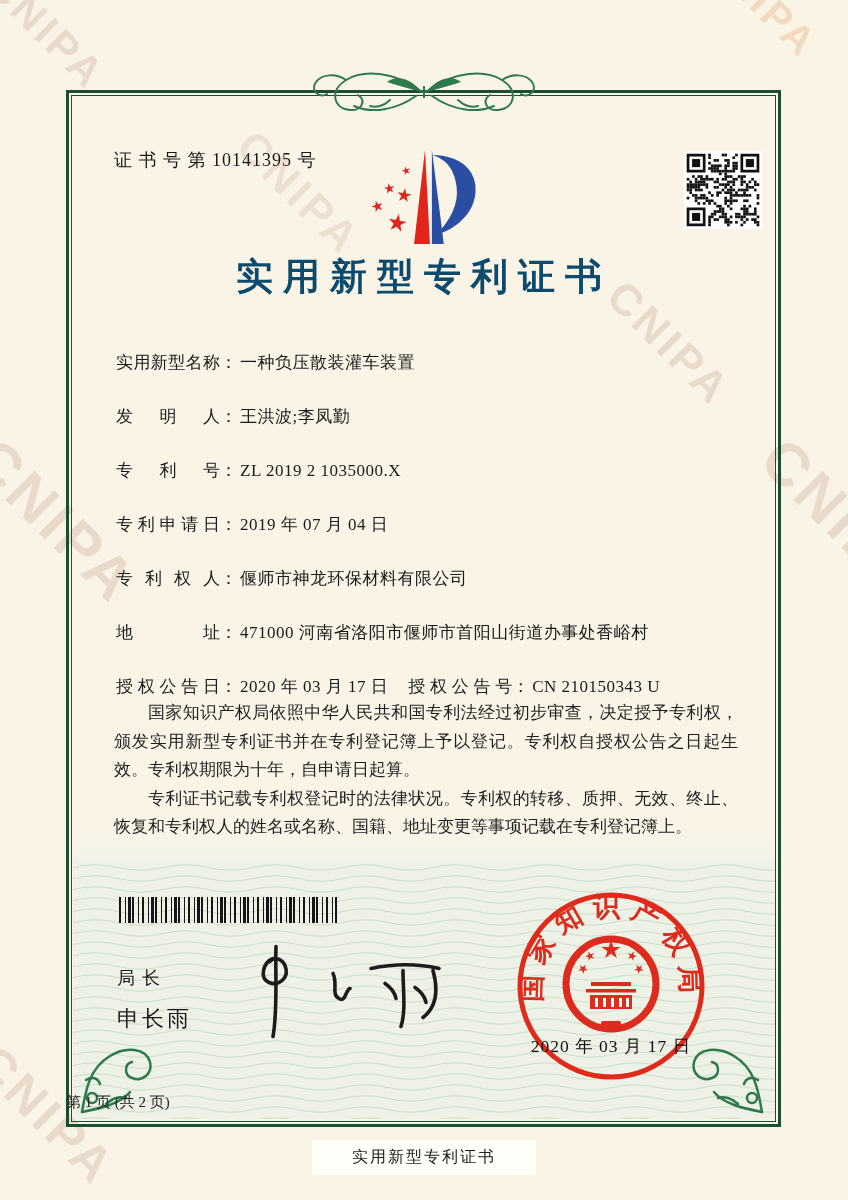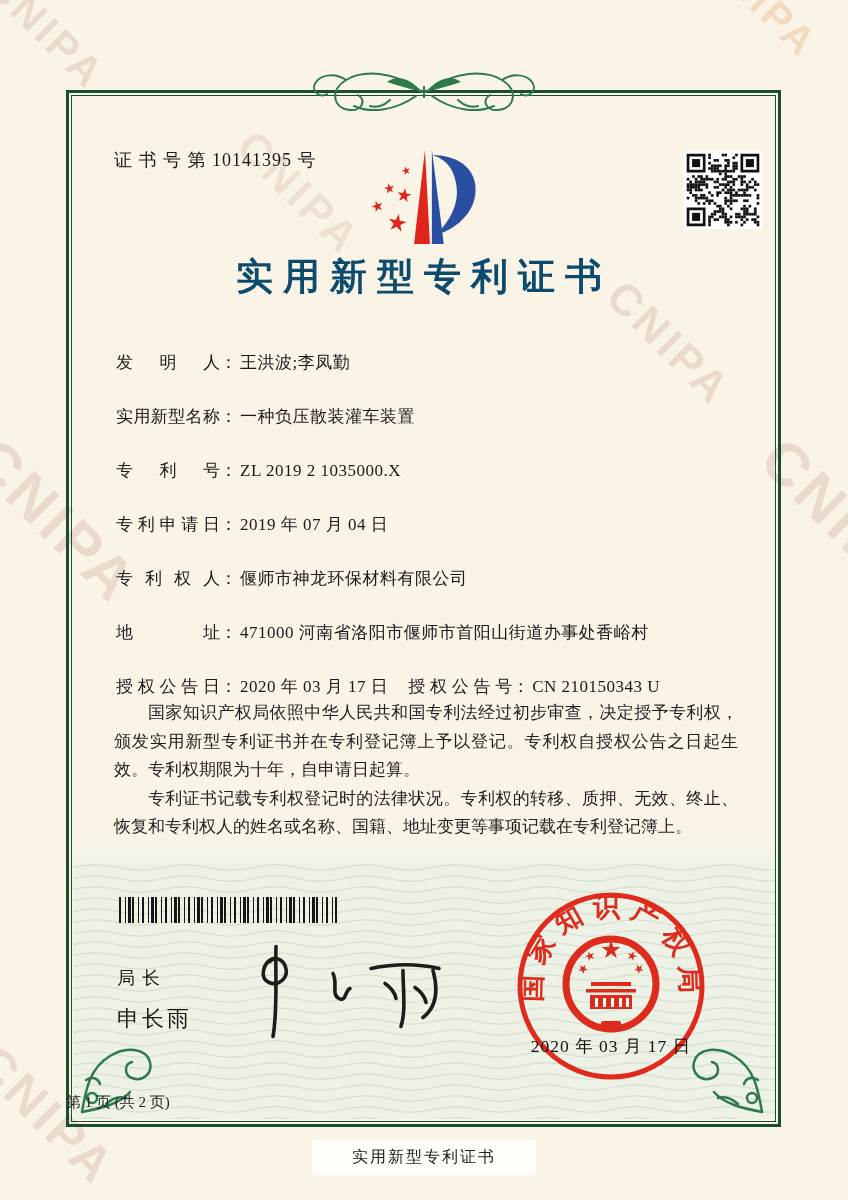--- a/index.html
+++ b/index.html
@@ -386,22 +386,22 @@
       <rect x="9" y="27" width="1" height="1"></rect>
       <rect x="16" y="27" width="1" height="1"></rect>
       <rect x="21" y="27" width="1" height="1"></rect>
       <rect x="27" y="27" width="1" height="1"></rect>
     </g>
 </svg>
 
 <div class="title">实用新型专利证书</div>
 
 <div class="fields">
+    <div class="frow"><span class="fgroup"><span class="flabel">实用新型名称</span><span class="fcolon">：</span><span class="fvalue">一种负压散装灌车装置</span></span></div>
     <div class="frow"><span class="fgroup"><span class="flabel">发明人</span><span class="fcolon">：</span><span class="fvalue">王洪波;李凤勤</span></span></div>
-    <div class="frow"><span class="fgroup"><span class="flabel">实用新型名称</span><span class="fcolon">：</span><span class="fvalue">一种负压散装灌车装置</span></span></div>
     <div class="frow"><span class="fgroup"><span class="flabel">专利号</span><span class="fcolon">：</span><span class="fvalue">ZL 2019 2 1035000.X</span></span></div>
     <div class="frow"><span class="fgroup"><span class="flabel">专利申请日</span><span class="fcolon">：</span><span class="fvalue">2019 年 07 月 04 日</span></span></div>
     <div class="frow"><span class="fgroup"><span class="flabel">专利权人</span><span class="fcolon">：</span><span class="fvalue">偃师市神龙环保材料有限公司</span></span></div>
     <div class="frow"><span class="fgroup"><span class="flabel">地址</span><span class="fcolon">：</span><span class="fvalue">471000 河南省洛阳市偃师市首阳山街道办事处香峪村</span></span></div>
     <div class="frow"><span class="fgroup"><span class="flabel">授权公告日</span><span class="fcolon">：</span><span class="fvalue">2020 年 03 月 17 日</span></span><span class="fgroup2"><span class="flabel">授权公告号</span><span class="fcolon">：</span><span class="fvalue">CN 210150343 U</span></span></div>
   </div>
 
 <div class="paras">
     <p>国家知识产权局依照中华人民共和国专利法经过初步审查，决定授予专利权，颁发实用新型专利证书并在专利登记簿上予以登记。专利权自授权公告之日起生效。专利权期限为十年，自申请日起算。</p>
     <p>专利证书记载专利权登记时的法律状况。专利权的转移、质押、无效、终止、恢复和专利权人的姓名或名称、国籍、地址变更等事项记载在专利登记簿上。</p>

